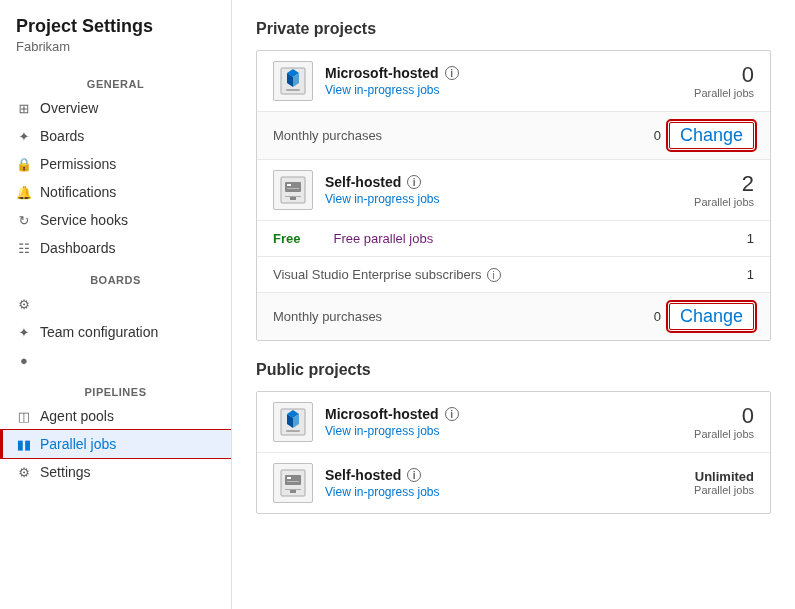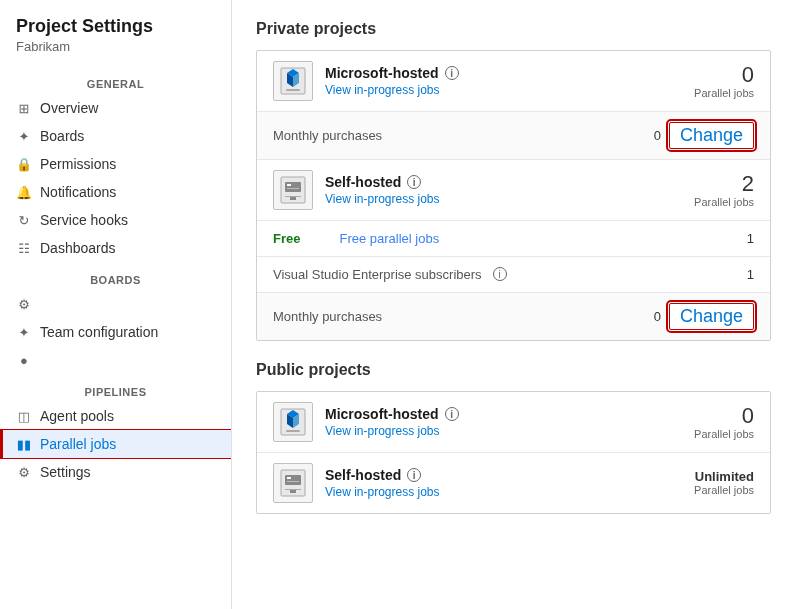--- a/index.html
+++ b/index.html
@@ -197,22 +197,22 @@
     .free-label {
       color: #107c10;
       font-weight: 600;
       font-size: 13px;
     }
     .info-row-label {
       font-size: 13px;
       color: #555;
       flex: 1;
       display: flex;
-      align-items: flex-start;
-      gap: 11px;
+      align-items: flex-end;
+      gap: 5px;
     }
     .info-row-value {
       font-size: 13px;
       color: #333;
     }
   </style>
 </head>
 <body>
 
 <div class="sidebar">
@@ -332,21 +332,21 @@
       </div>
       <div class="card-value-group">
         <div class="card-value-number">2</div>
         <div class="card-value-label">Parallel jobs</div>
       </div>
     </div>
 
     <div class="card-row info-row">
       <div class="info-row-label">
         <span class="free-label">Free</span>
-        <span style="color:#3b82f6;font-size:13px;padding-left:28px;">Free parallel jobs</span>
+        <span style="color:#701a75;font-size:13px;padding-left:28px;">Free parallel jobs</span>
       </div>
       <div class="info-row-value">1</div>
     </div>
 
     <div class="card-row info-row">
       <div class="info-row-label">
         <span>Visual Studio Enterprise subscribers</span>
         <span class="info-icon">i</span>
       </div>
       <div class="info-row-value">1</div>

